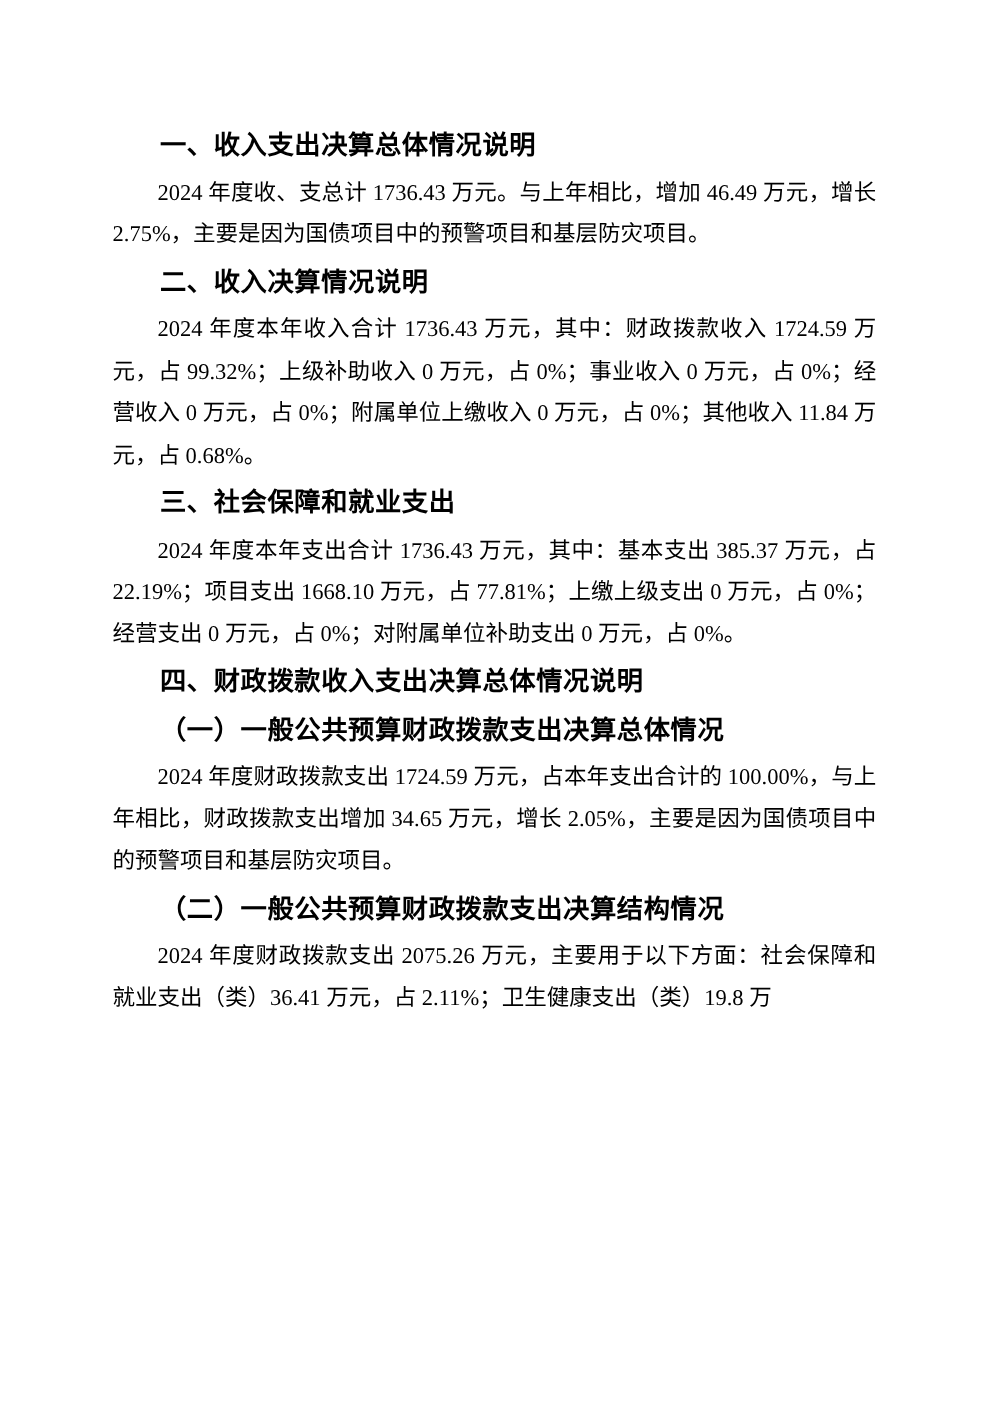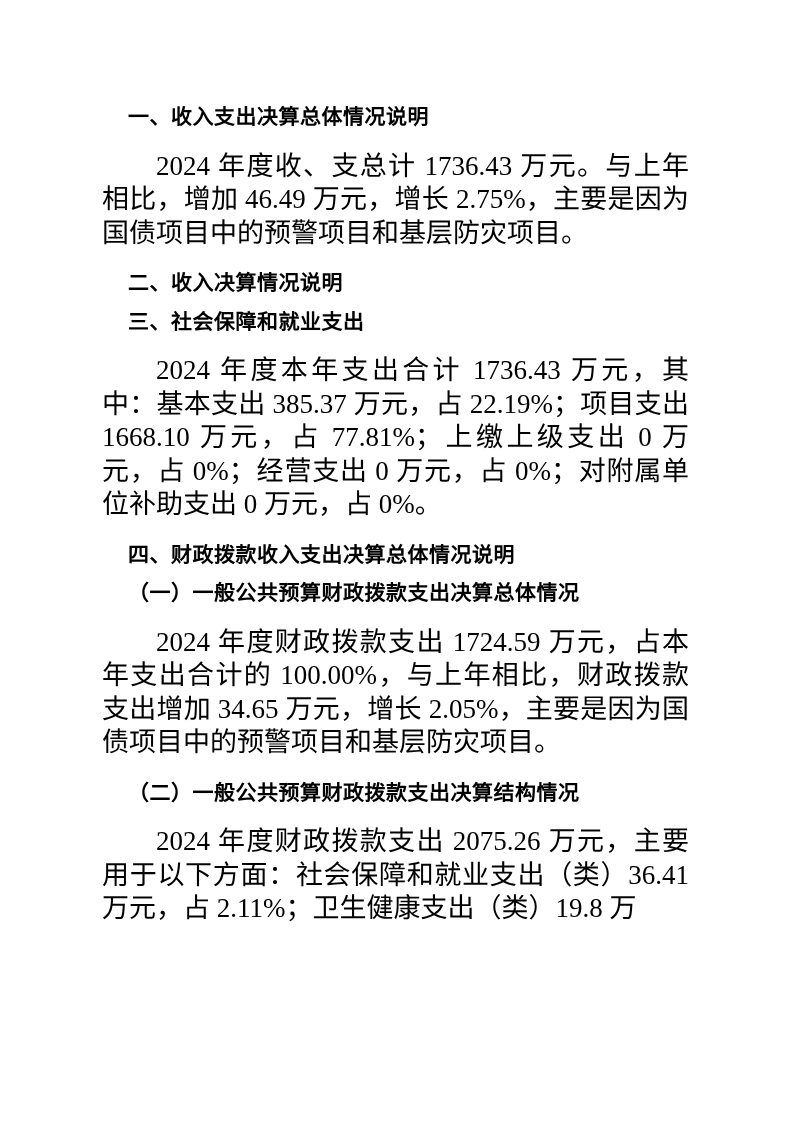--- a/index.html
+++ b/index.html
@@ -28,50 +28,51 @@
     font-size: 21px;
     line-height: 33.5px;
     text-indent: 2em;
     margin: 5px 0 0 0;
     letter-spacing: 0.5px;
   }
   .sec-heading.first {
     margin-top: 0;
   }
   .sub-heading {
-    font-family: Liberation Sans, sans-serif;
+    font-family: Liberation Serif, serif;
     font-weight: bold;
     font-size: 21px;
     line-height: 33.5px;
     text-indent: 2em;
     margin: 5px 0 0 0;
     letter-spacing: 0.5px;
   }
   .para {
     font-family: "Liberation Serif", "DejaVu Serif", serif;
-    font-size: 27px;
+    font-size: 18px;
     line-height: 33.5px;
     text-align: justify;
     text-indent: 2em;
-    margin: 16px;
+    margin: 4px;
     word-break: break-all;
   }
 </style>
 </head>
 <body>
 
 <div class="page">
   <div class="doc-body">
 
     <h3 class="sec-heading first">一、收入支出决算总体情况说明</h3>
 
     <p class="para">2024 年度收、支总计 1736.43 万元。与上年相比，增加 46.49 万元，增长 2.75%，主要是因为国债项目中的预警项目和基层防灾项目。</p>
 
     <h3 class="sec-heading">二、收入决算情况说明</h3>
 
+    <p class="para">2024 年度本年收入合计 1736.43 万元，其中：财政拨款收入 1724.59 万元，占 99.32%；上级补助收入 0 万元，占 0%；事业收入 0 万元，占 0%；经营收入 0 万元，占 0%；附属单位上缴收入 0 万元，占 0%；其他收入 11.84 万元，占 0.68%。</p>
 
     <h3 class="sec-heading">三、社会保障和就业支出</h3>
 
     <p class="para">2024 年度本年支出合计 1736.43 万元，其中：基本支出 385.37 万元，占 22.19%；项目支出 1668.10 万元，占 77.81%；上缴上级支出 0 万元，占 0%；经营支出 0 万元，占 0%；对附属单位补助支出 0 万元，占 0%。</p>
 
     <h3 class="sec-heading">四、财政拨款收入支出决算总体情况说明</h3>
 
 
 
     <h4 class="sub-heading">（一）一般公共预算财政拨款支出决算总体情况</h4>

